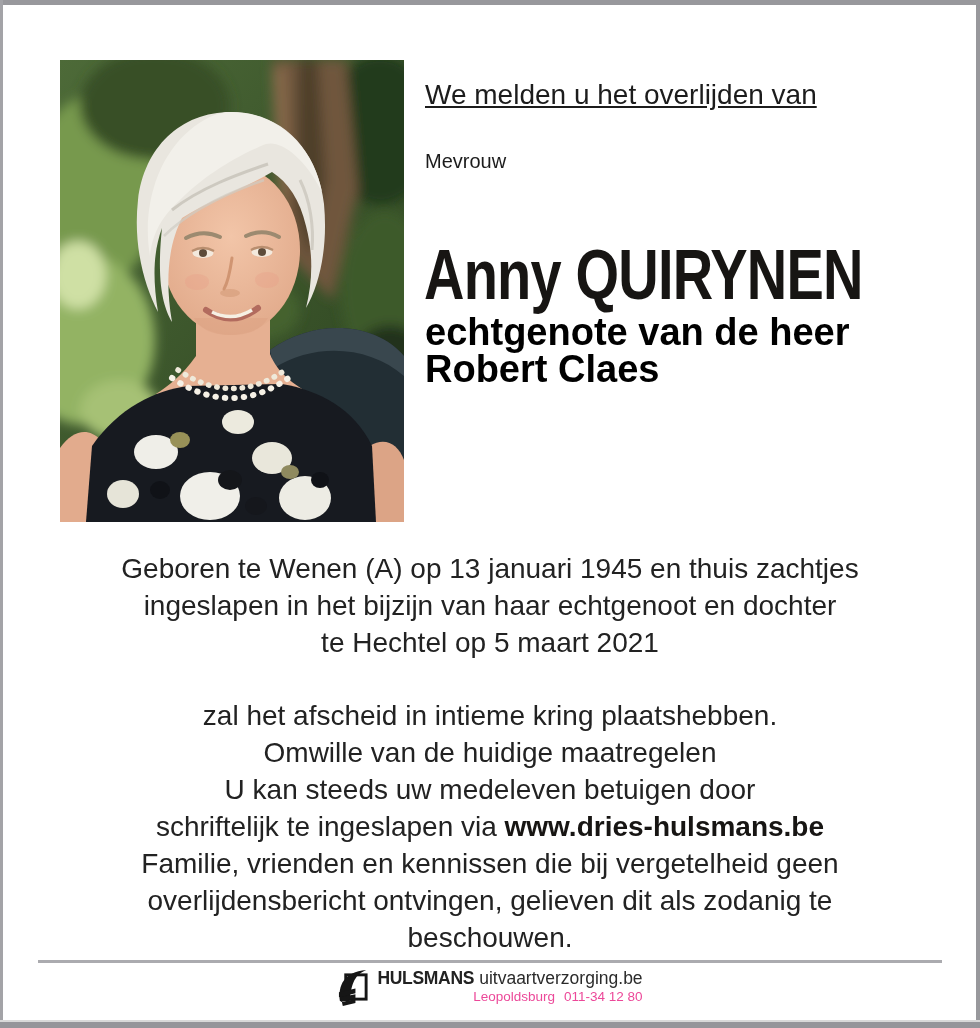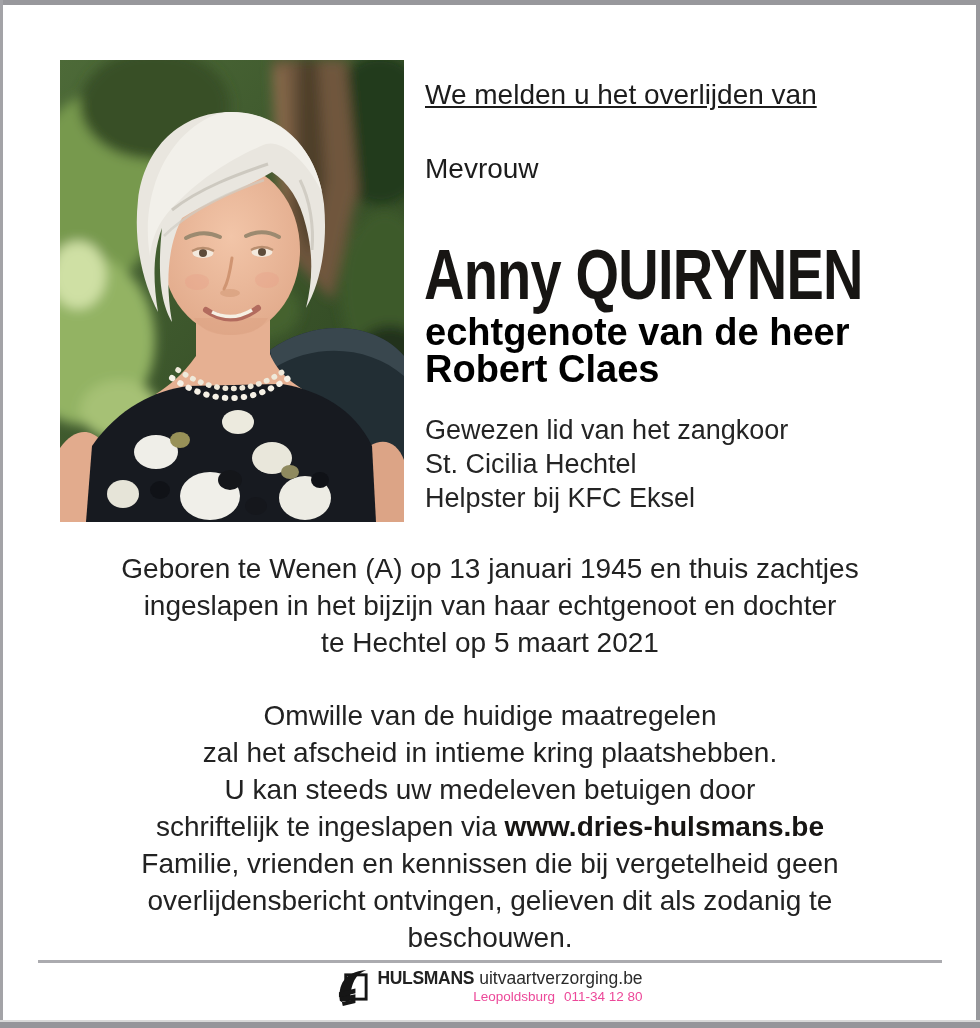--- a/index.html
+++ b/index.html
@@ -12,21 +12,21 @@
   .frame-top    { position:absolute; top:0; left:0; right:0; height:5px; background:#98989c; }
   .frame-left   { position:absolute; top:0; left:0; bottom:0; width:3px; background:#a3a3a7; }
   .frame-right  { position:absolute; top:0; right:0; bottom:0; width:4px; background:#98989c; }
   .frame-bottom-light { position:absolute; left:0; right:0; bottom:6px; height:2px; background:#d9d9d9; }
   .frame-bottom { position:absolute; left:0; right:0; bottom:0; height:6px; background:#95959a; }
 
   .photo { position:absolute; left:60px; top:60px; width:344px; height:462px; }
   .photo svg { display:block; width:100%; height:100%; }
 
   .intro      { position:absolute; left:425px; top:50px;  font-size:28px; line-height:34px; color:#1c1c1c;text-decoration:underline; }
-  .salutation { position:absolute; left:425px; top:124px; font-size:28px; line-height:34px; color:#1c1c1c; }
+  .salutation { position:absolute; left:425px; top:124px; font-size:20px; line-height:34px; color:#1c1c1c; }
   .name       { position:absolute; left:424px; top:188px; font-size:70px; font-weight:700;
                 letter-spacing:-1px; white-space:nowrap; color:#171513;
                 transform:scaleX(0.80); transform-origin:left top; }
   .spouse      { position:absolute; left:425px; top:314px; font-size:38px; font-weight:700; line-height:37px; color:#000000; }
   .memberships { position:absolute; left:425px; top:413px; font-size:27px; line-height:34px; color:#242424; }
 
   .center-text { position:absolute; left:0; width:980px; text-align:center; font-size:28px; line-height:37px; color:#222222; }
   .birth  { top:550px; }
   .notice { top:697px; }
   .line { display:block; }
@@ -136,35 +136,30 @@
 
   <p class="intro">We melden u het overlijden van</p>
   <p class="salutation">Mevrouw</p>
   <h1 class="name">Anny QUIRYNEN</h1>
 
   <div class="spouse">
     <span class="line">echtgenote van de heer</span>
     <span class="line">Robert Claes</span>
   </div>
 
-  <div class="memberships">
-    <span class="line">Gewezen lid van het zangkoor</span>
-    <span class="line">St. Cicilia Hechtel</span>
-    <span class="line">Helpster bij KFC Eksel</span>
-  </div>
 
   <div class="center-text birth">
     <span class="line">Geboren te Wenen (A) op 13 januari 1945 en thuis zachtjes</span>
     <span class="line">ingeslapen in het bijzijn van haar echtgenoot en dochter</span>
     <span class="line">te Hechtel op 5 maart 2021</span>
   </div>
 
   <div class="center-text notice">
+    <span class="line">zal het afscheid in intieme kring plaatshebben.</span>
     <span class="line">Omwille van de huidige maatregelen</span>
-    <span class="line">zal het afscheid in intieme kring plaatshebben.</span>
     <span class="line">U kan steeds uw medeleven betuigen door</span>
     <span class="line"><span>schriftelijk te ingeslapen via </span><span class="url">www.dries-hulsmans.be</span></span>
     <span class="line">Familie, vrienden en kennissen die bij vergetelheid geen</span>
     <span class="line">overlijdensbericht ontvingen, gelieven dit als zodanig te</span>
     <span class="line">beschouwen.</span>
   </div>
 
   <div class="rule"></div>
 
   <div class="footer">

